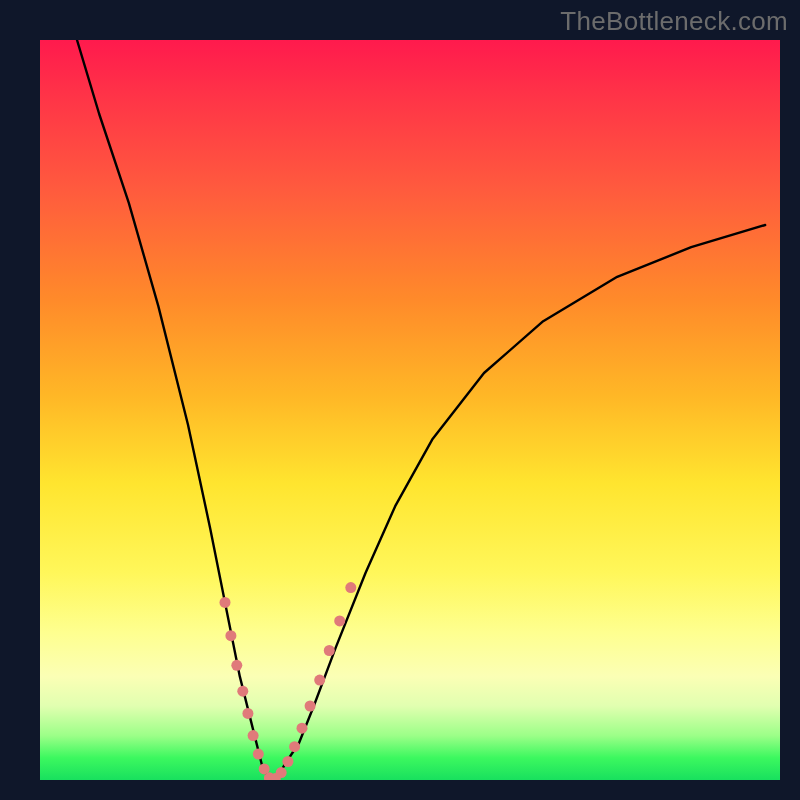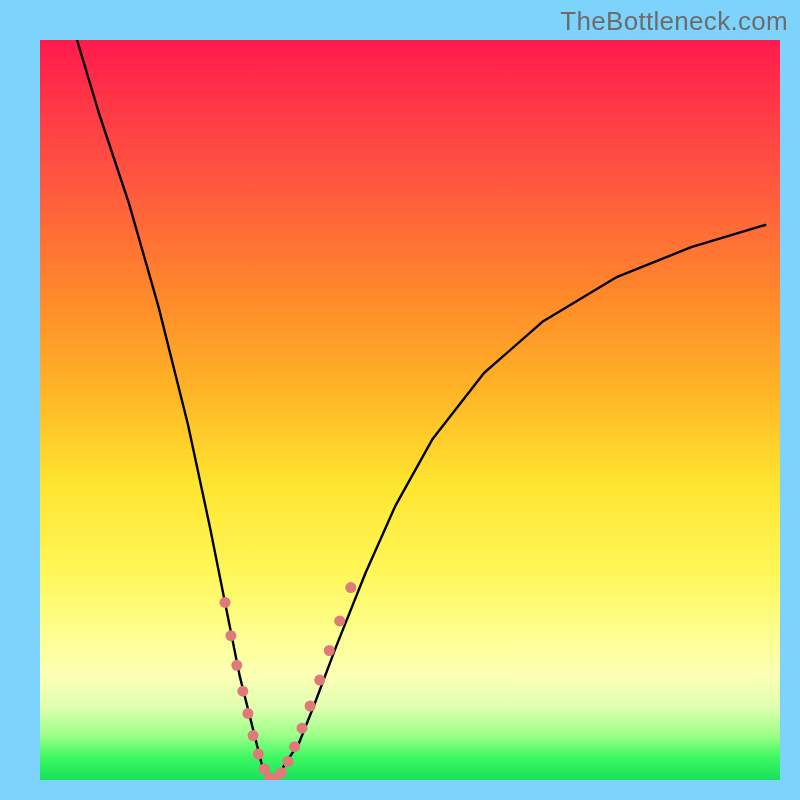--- a/index.html
+++ b/index.html
@@ -8,21 +8,21 @@
     width: 800px;
     height: 800px;
     overflow: hidden;
     background: #000;
     font-family: Arial, Helvetica, sans-serif;
   }
   .frame {
     position: relative;
     width: 800px;
     height: 800px;
-    background: #7dd3fc;
+    background: #0f172a;
   }
   .plot-area {
     position: absolute;
     left: 40px;
     top: 40px;
     width: 740px;
     height: 740px;
     
     background: linear-gradient(
       to bottom,

